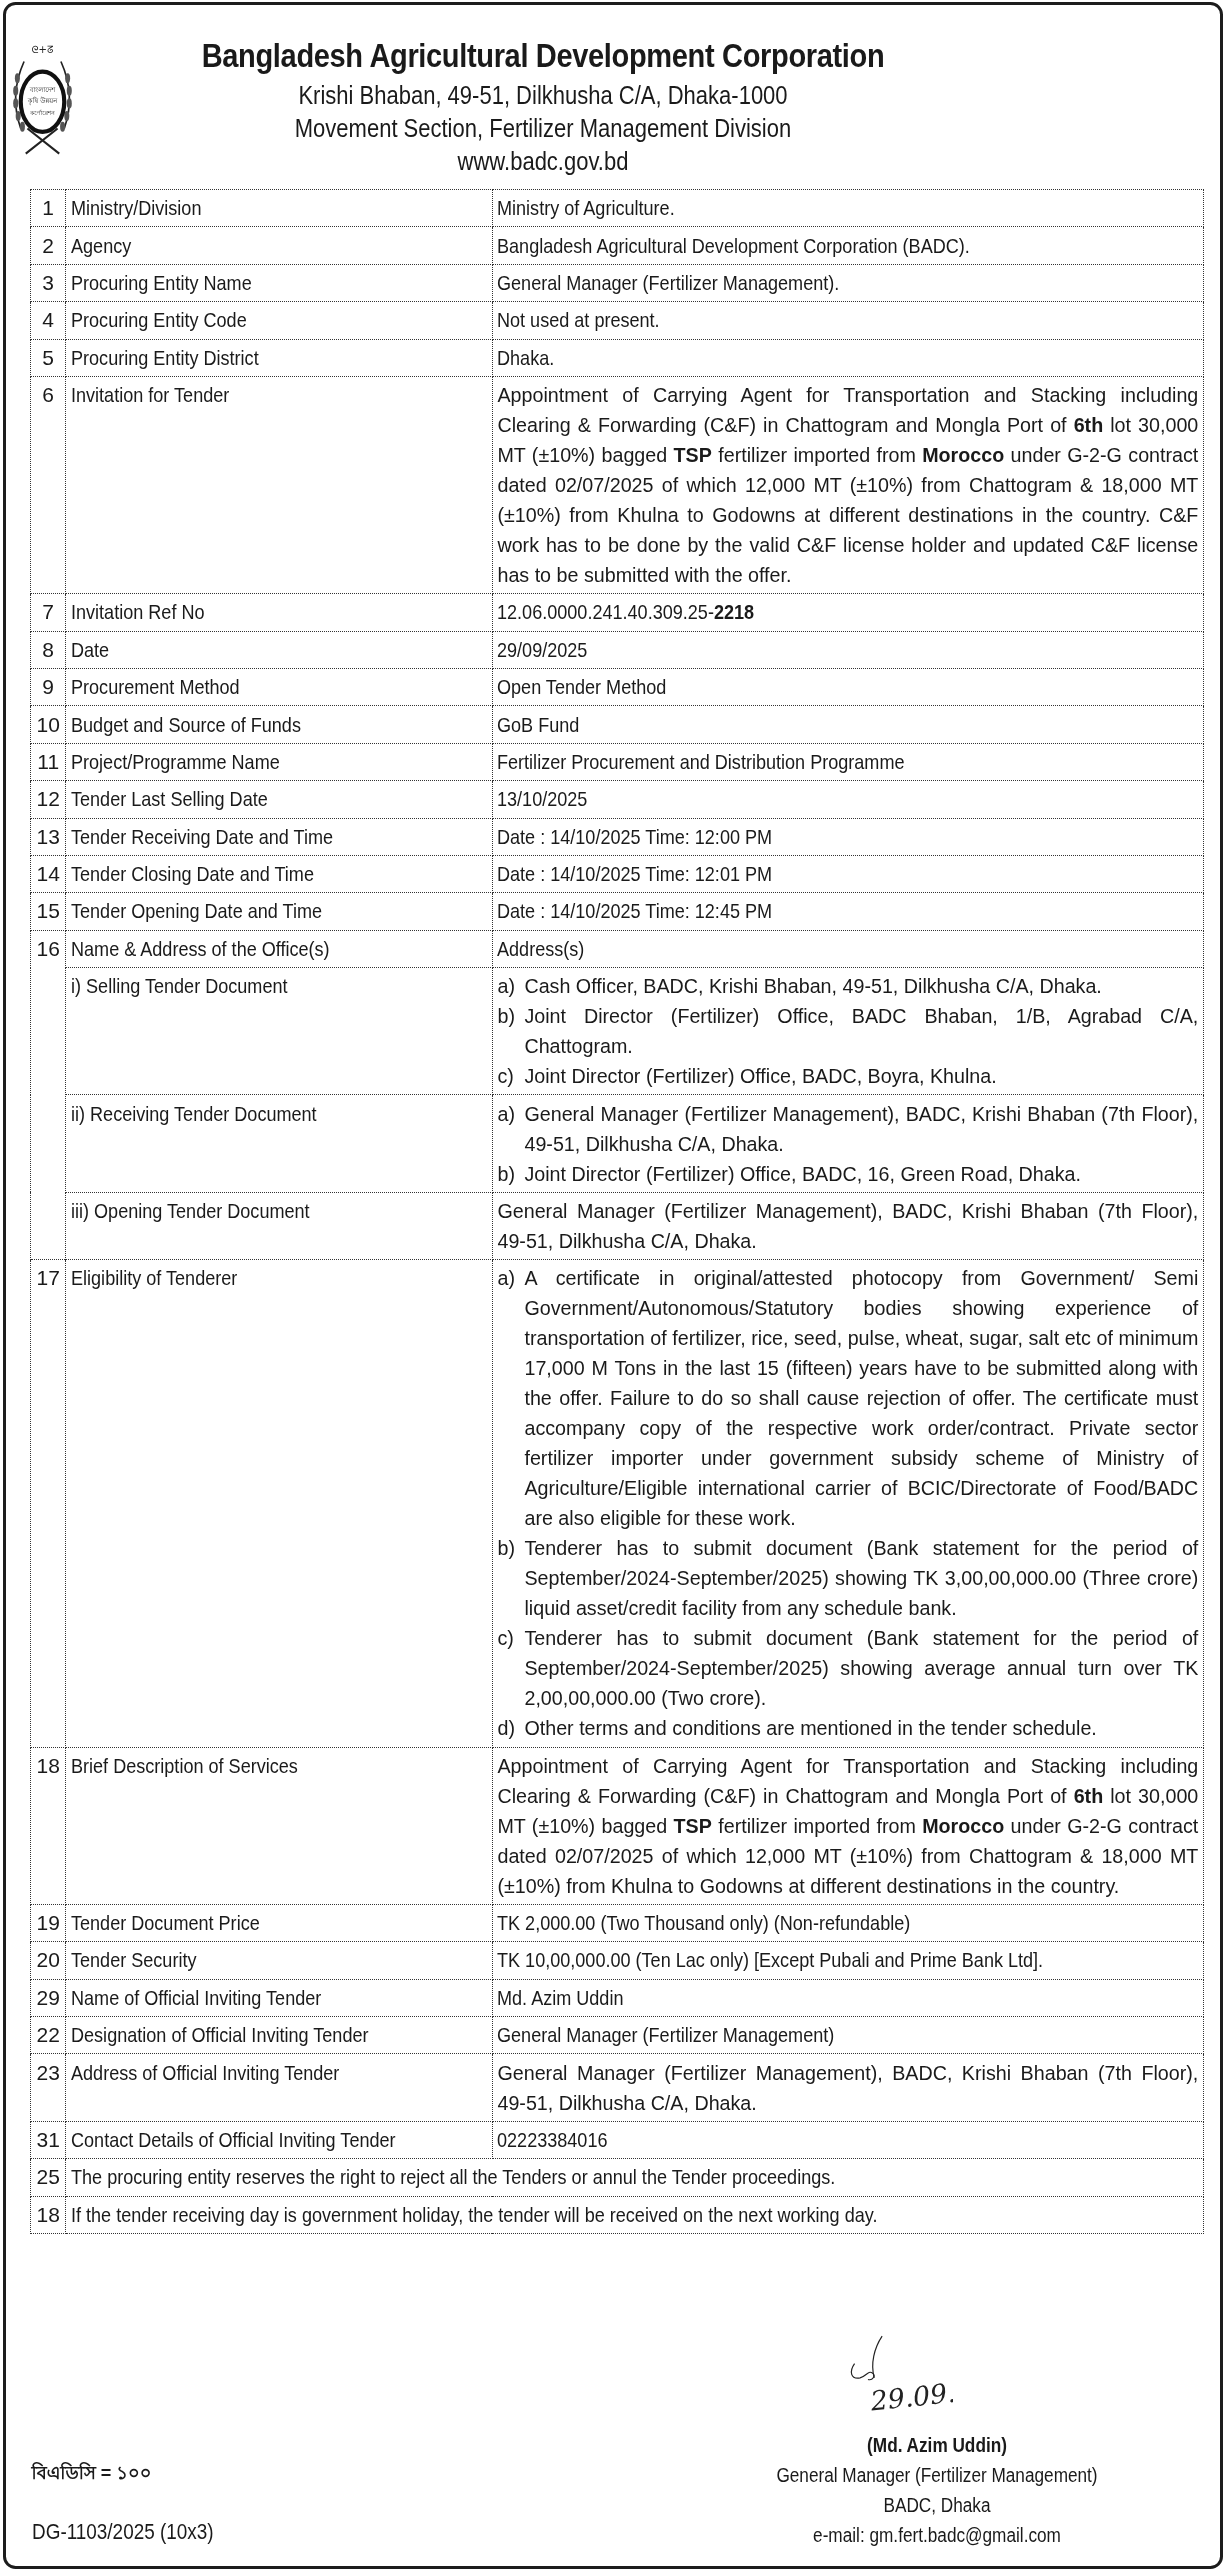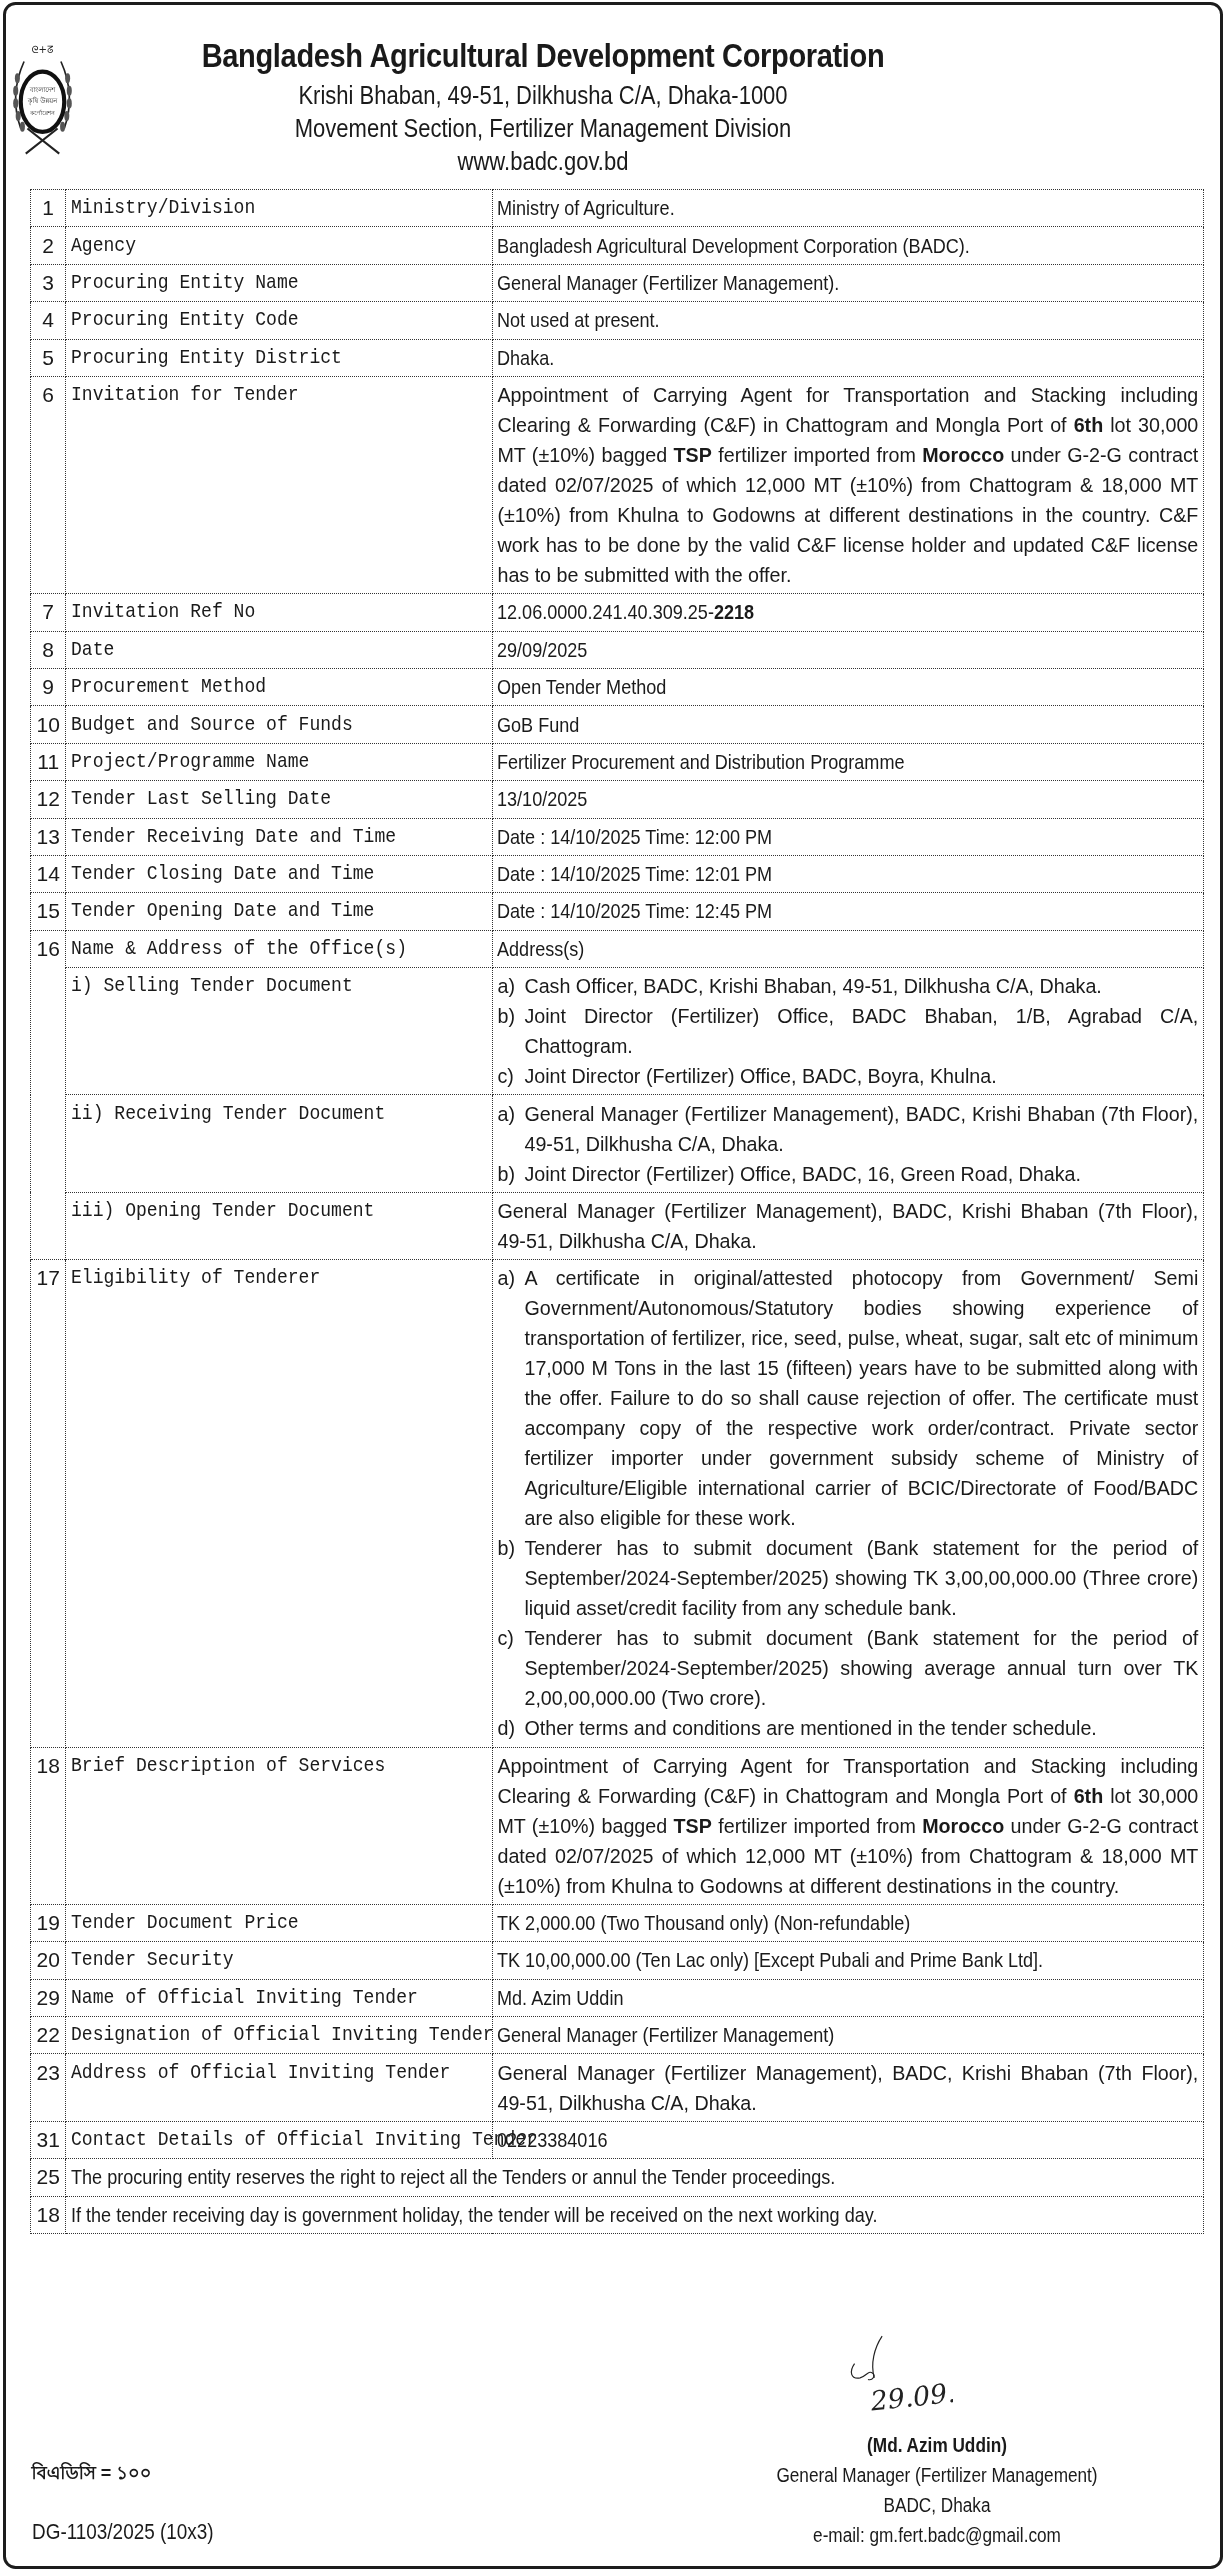--- a/index.html
+++ b/index.html
@@ -7,21 +7,21 @@
          font-family:"Liberation Sans Narrow","Liberation Sans", sans-serif; color:#1a1a1a; }
   .frame { position:absolute; left:3.2px; top:1.6px; width:1220px; height:2567px;
            border:3.9px solid #1c1c1c; border-radius:12.6px; box-sizing:border-box; }
   .logo { position:absolute; left:9.5px; top:28px; width:63px; height:126px; }
   .header { position:absolute; left:149px; top:20.5px; width:788px; text-align:center;margin-top:12px; }
   .h-title { font-size:33px; font-weight:bold; letter-spacing:-0.4px; transform:scaleX(0.88); transform-origin:center; line-height:46px; }
   .h-line { font-size:25px; line-height:33px; transform:scaleX(0.88); }
   table.t { position:absolute; left:30px; top:189px; width:1174px; border-collapse:collapse; table-layout:fixed; }
   table.t td { border:1.6px dotted #333; font-size:21px; line-height:30px; padding:3.2px 4.7px 3.2px 4.7px; vertical-align:top; }
   td.num { width:25px; text-align:center; padding:3.2px 1.6px; }
-  td.lab { width:416px;font-family:Liberation Mono, monospace; }
+  td.lab { width:416px; }
   td.val { text-align:left; }
   td.just { text-align:justify;margin-left:12px; }
   td.nobb { border-bottom:none !important; }
   .txt { display:inline-block; transform:scaleX(0.86); transform-origin:left; white-space:nowrap; }
   .li { display:flex; }
   .li .mk { width:27px; flex:none; }
   .li .bd { flex:1; text-align:justify; }
   b { font-weight:bold; }
   .sig { position:absolute; left:827px; top:2332px; width:126px; height:87px; }
   .footer-left1 { position:absolute; left:31.5px; top:2459px; font-size:18px; font-weight:bold; }

